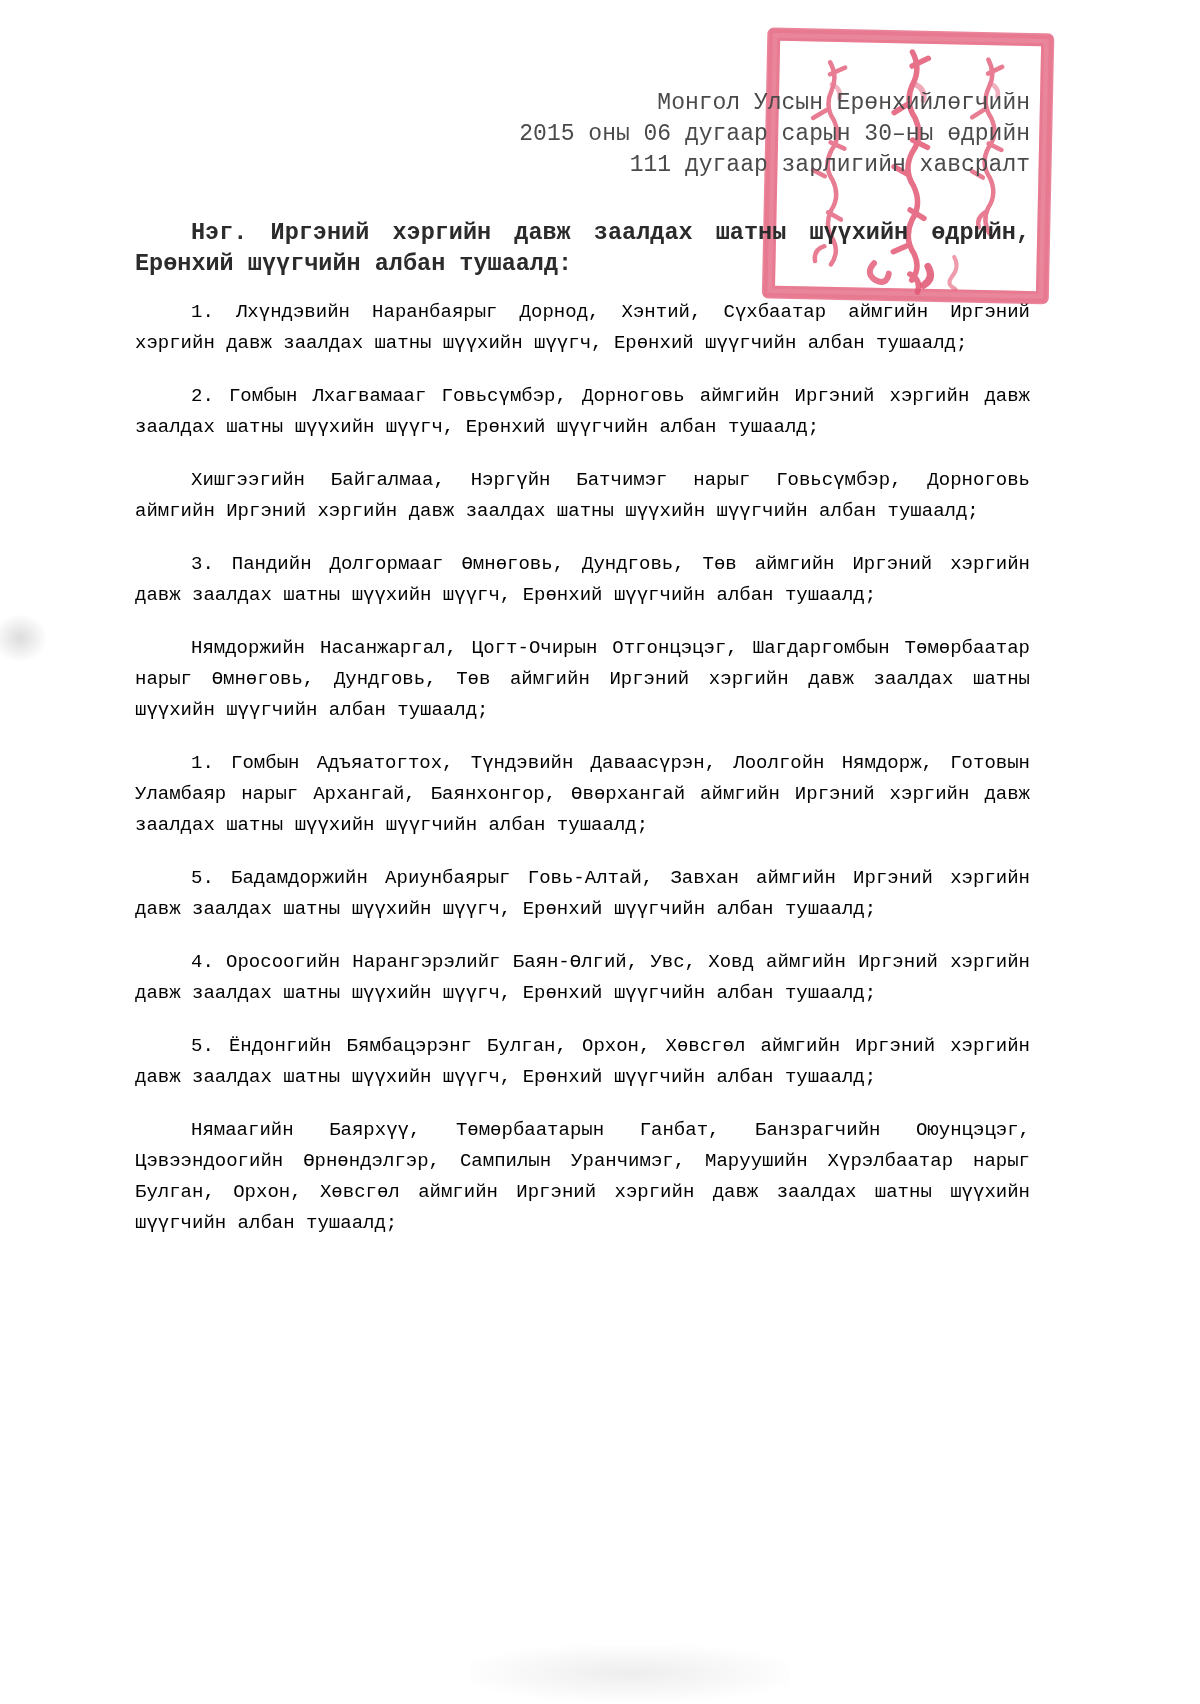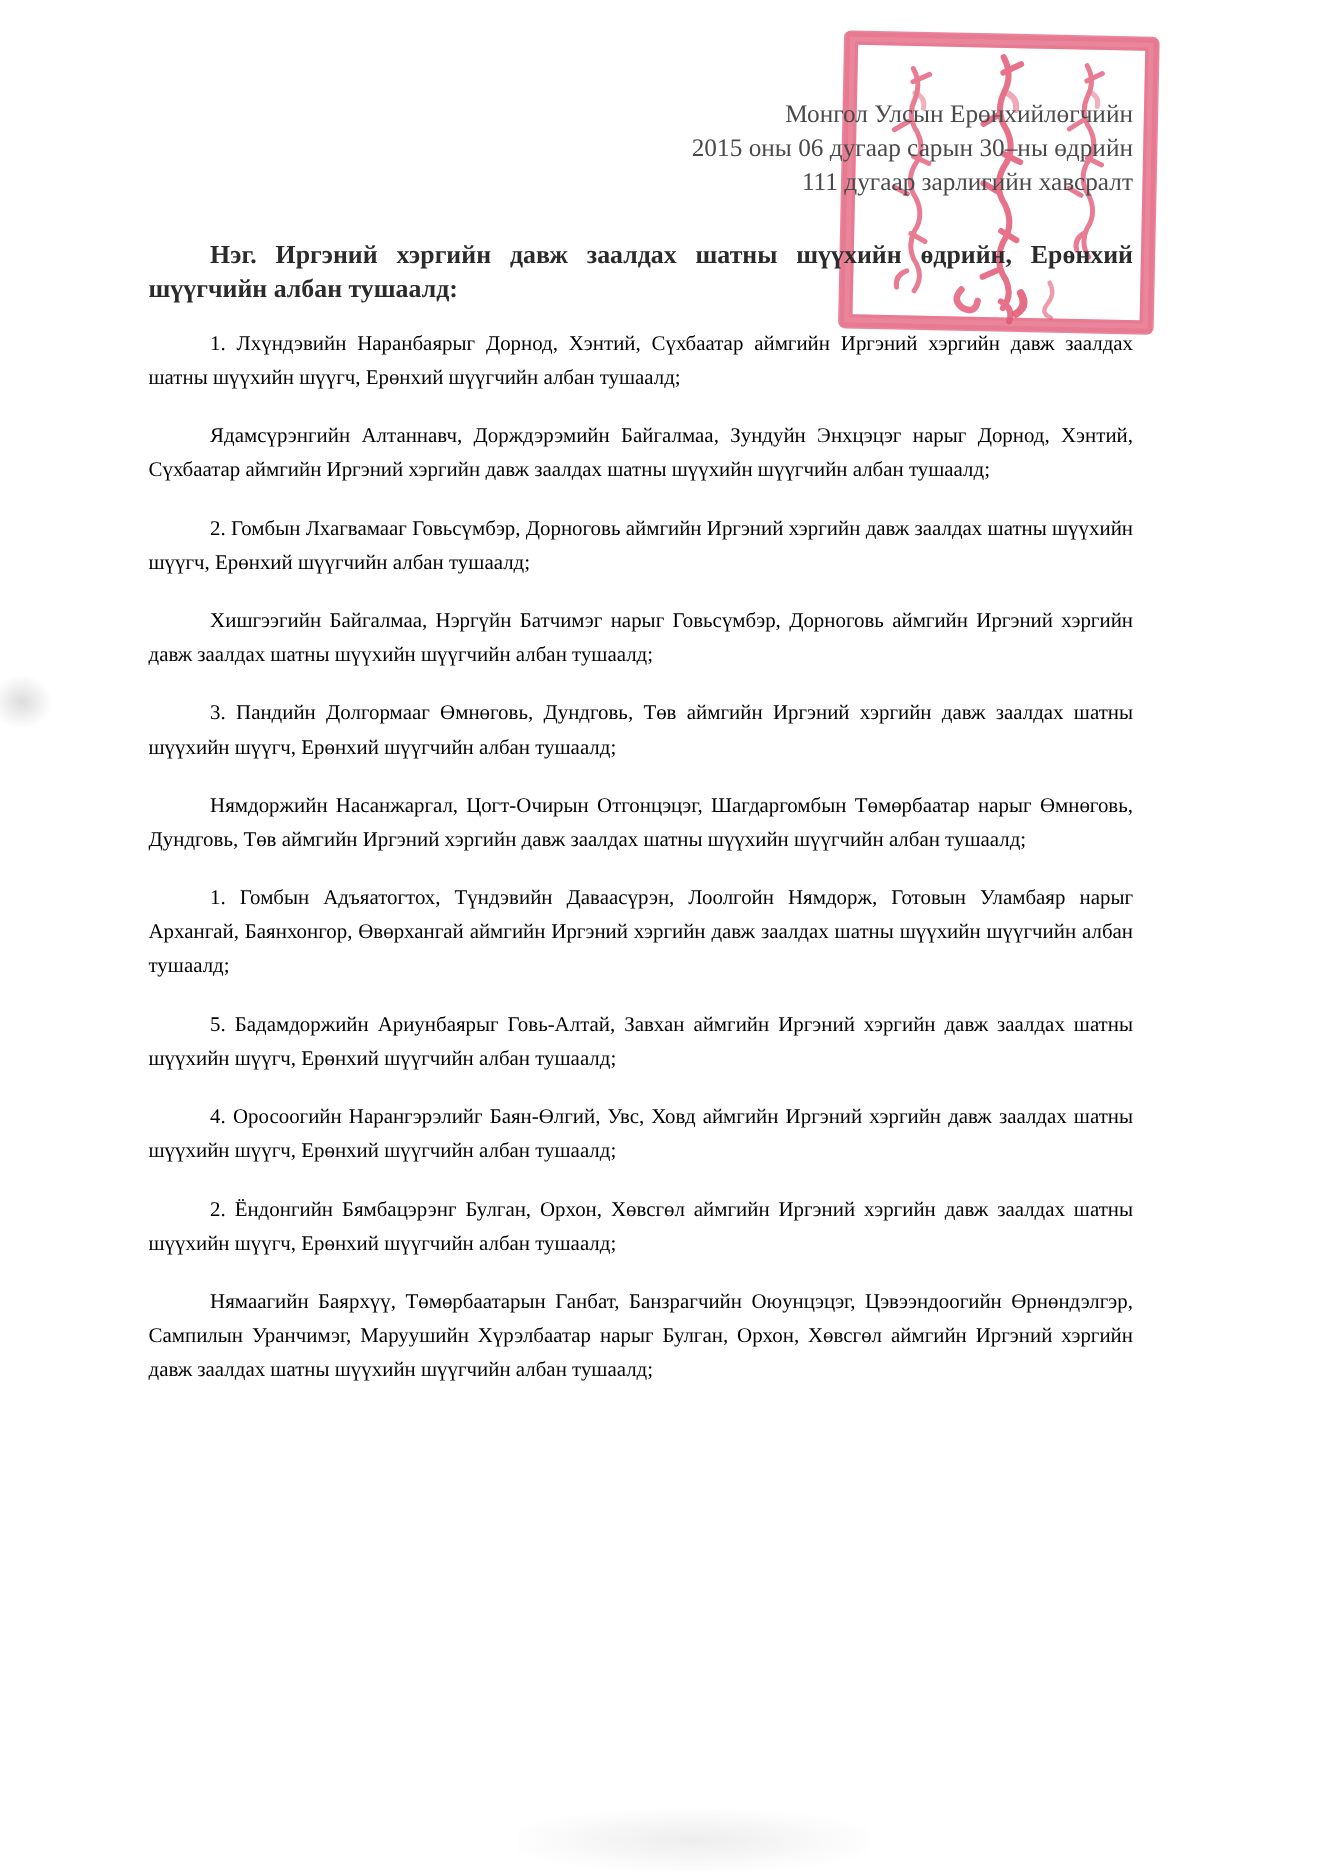--- a/index.html
+++ b/index.html
@@ -2,21 +2,21 @@
 <html><head>
 <meta charset="utf-8">
 <style>
   html,body { margin:0; padding:0; background:#9a9a9a; }
   .page {
     position:relative;
     width:1200px; height:1704px;
     margin:0 auto;
     background:#ffffff;
     overflow:hidden;
-    font-family:Liberation Serif, serif;
+    font-family:Liberation Mono, monospace;
     color:#3e3e3e;
   }
   .content {
     position:absolute;
     left:135px; top:88px;
     width:895px;
     z-index:2;
   }
   .doc-header {
     text-align:right;
@@ -129,26 +129,25 @@
     <div class="doc-header">
       <div>Монгол Улсын Ерөнхийлөгчийн</div>
       <div>2015 оны 06 дугаар сарын 30–ны өдрийн</div>
       <div>111 дугаар зарлигийн хавсралт</div>
     </div>
 
     <div class="section-title">Нэг. Иргэний хэргийн давж заалдах шатны шүүхийн өдрийн, Ерөнхий шүүгчийн албан тушаалд:</div>
 
     <div class="body-text">
       <p>1. Лхүндэвийн Наранбаярыг Дорнод, Хэнтий, Сүхбаатар аймгийн Иргэний хэргийн давж заалдах шатны шүүхийн шүүгч, Ерөнхий шүүгчийн албан тушаалд;</p>
-      <p>Ядамсүрэнгийн Алтаннавч, Дорждэрэмийн Байгалмаа, Зундуйн Энхцэцэг нарыг Дорнод, Хэнтий, Сүхбаатар аймгийн Иргэний хэргийн давж заалдах шатны шүүхийн шүүгчийн албан тушаалд;</p>
       <p>2. Гомбын Лхагвамааг Говьсүмбэр, Дорноговь аймгийн Иргэний хэргийн давж заалдах шатны шүүхийн шүүгч, Ерөнхий шүүгчийн албан тушаалд;</p>
       <p>Хишгээгийн Байгалмаа, Нэргүйн Батчимэг нарыг Говьсүмбэр, Дорноговь аймгийн Иргэний хэргийн давж заалдах шатны шүүхийн шүүгчийн албан тушаалд;</p>
       <p>3. Пандийн Долгормааг Өмнөговь, Дундговь, Төв аймгийн Иргэний хэргийн давж заалдах шатны шүүхийн шүүгч, Ерөнхий шүүгчийн албан тушаалд;</p>
       <p>Нямдоржийн Насанжаргал, Цогт-Очирын Отгонцэцэг, Шагдаргомбын Төмөрбаатар нарыг Өмнөговь, Дундговь, Төв аймгийн Иргэний хэргийн давж заалдах шатны шүүхийн шүүгчийн албан тушаалд;</p>
       <p>1. Гомбын Адъяатогтох, Түндэвийн Даваасүрэн, Лоолгойн Нямдорж, Готовын Уламбаяр нарыг Архангай, Баянхонгор, Өвөрхангай аймгийн Иргэний хэргийн давж заалдах шатны шүүхийн шүүгчийн албан тушаалд;</p>
       <p>5. Бадамдоржийн Ариунбаярыг Говь-Алтай, Завхан аймгийн Иргэний хэргийн давж заалдах шатны шүүхийн шүүгч, Ерөнхий шүүгчийн албан тушаалд;</p>
       <p>4. Оросоогийн Нарангэрэлийг Баян-Өлгий, Увс, Ховд аймгийн Иргэний хэргийн давж заалдах шатны шүүхийн шүүгч, Ерөнхий шүүгчийн албан тушаалд;</p>
-      <p>2. Ёндонгийн Бямбацэрэнг Булган, Орхон, Хөвсгөл аймгийн Иргэний хэргийн давж заалдах шатны шүүхийн шүүгч, Ерөнхий шүүгчийн албан тушаалд;</p>
+      <p>5. Ёндонгийн Бямбацэрэнг Булган, Орхон, Хөвсгөл аймгийн Иргэний хэргийн давж заалдах шатны шүүхийн шүүгч, Ерөнхий шүүгчийн албан тушаалд;</p>
       <p>Нямаагийн Баярхүү, Төмөрбаатарын Ганбат, Банзрагчийн Оюунцэцэг, Цэвээндоогийн Өрнөндэлгэр, Сампилын Уранчимэг, Маруушийн Хүрэлбаатар нарыг Булган, Орхон, Хөвсгөл аймгийн Иргэний хэргийн давж заалдах шатны шүүхийн шүүгчийн албан тушаалд;</p>
     </div>
 
   </div>
 </div>
 
 </body></html>

